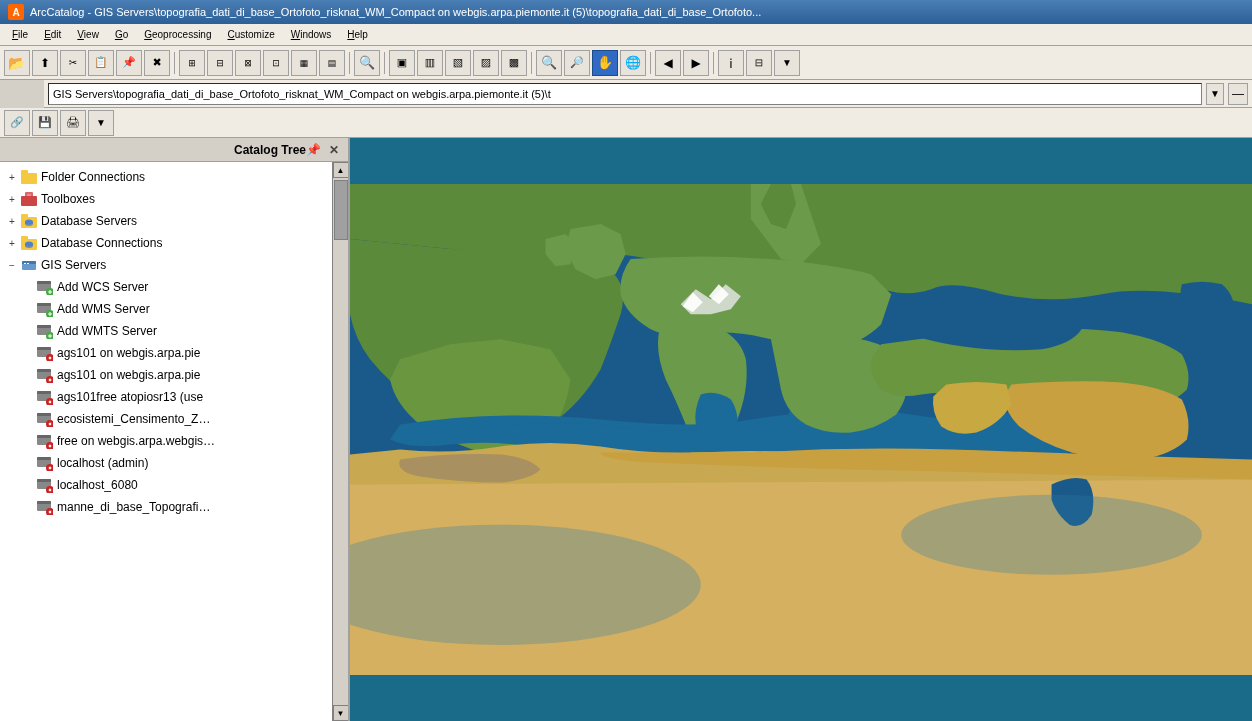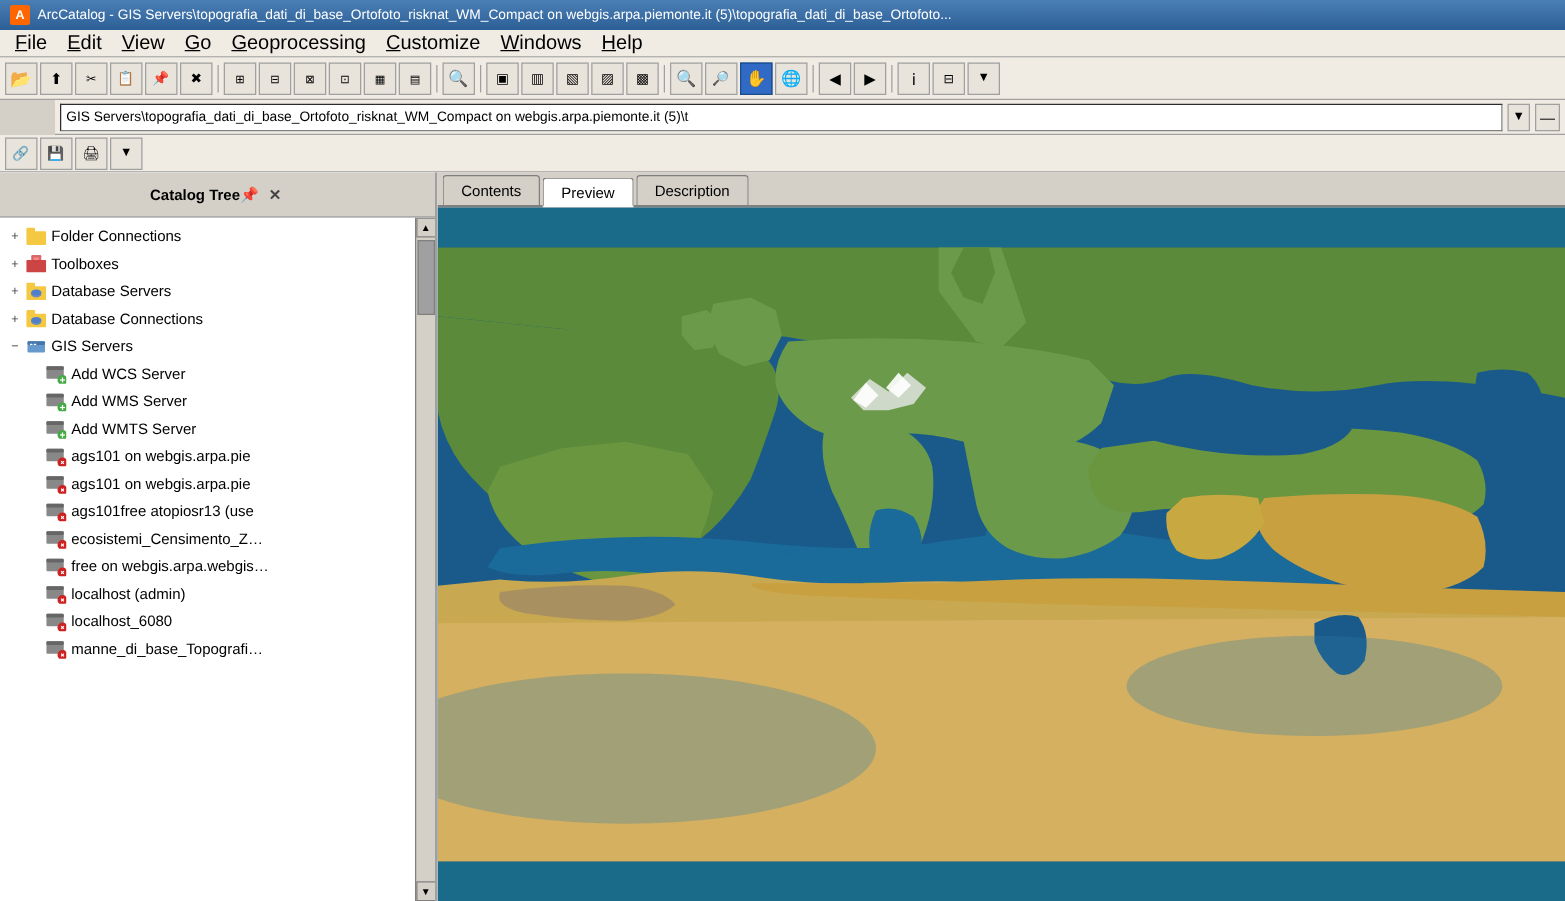--- a/index.html
+++ b/index.html
@@ -32,21 +32,21 @@
       border-bottom: 1px solid #a0a0a0;
       padding: 2px 4px;
       display: flex;
       gap: 0;
       height: 22px;
       align-items: center;
     }
     .menu-item {
       padding: 2px 8px;
       cursor: pointer;
-      font-size: 16px;
+      font-size: 10px;
       color: #000;
       text-decoration: none;
     }
 
     
     .toolbar {
       background: #f0ece4;
       border-bottom: 1px solid #a0a0a0;
       padding: 2px 4px;
       display: flex;
@@ -126,22 +126,22 @@
       display: flex;
       flex-direction: column;
       overflow: hidden;
     }
     .catalog-header {
       background: #d4d0c8;
       border-bottom: 1px solid #a0a0a0;
       padding: 3px 6px;
       display: flex;
       align-items: center;
-      justify-content: center;
-      height: 36px;
+      justify-content: flex-end;
+      height: 24px;
       font-weight: bold;
       font-size: 12px;
     }
     .catalog-header-buttons {
       display: flex; gap: 4px; align-items: center;
     }
     .catalog-header-btn {
       font-size: 12px; cursor: pointer; color: #444;
       width: 16px; height: 16px;
       display: flex; align-items: center; justify-content: center;
@@ -568,31 +568,20 @@
         <div class="scrollbar-btn">▲</div>
         <div class="scrollbar-thumb"></div>
         <div style="flex:1"></div>
         <div class="scrollbar-btn">▼</div>
       </div>
     </div>
   </div>
 
   <div class="right-panel">
 
-    <div class="tab-bar">
-      <div class="tab">
-        <span>Contents</span>
-      </div>
-      <div class="tab active">
-        <span>Preview</span>
-      </div>
-      <div class="tab">
-        <span>Description</span>
-      </div>
-    </div>
 
     <div class="map-container">
       <svg class="map-svg" viewBox="0 0 900 490" xmlns="http://www.w3.org/2000/svg">
 
         <rect width="900" height="490" fill="#1a5a8a"></rect>
 
         <ellipse cx="450" cy="380" rx="400" ry="80" fill="#1a4a7a" opacity="0.5"></ellipse>
 
         <path d="M0,0 L900,0 L900,120 Q800,100 750,110 Q700,120 650,110 Q600,95 580,105 Q550,115 520,100 Q490,90 450,95 Q420,100 400,85 Q370,75 350,80 Q320,85 300,75 Q250,65 200,70 Q150,72 100,65 Q50,60 0,55 Z" fill="#5a8a3a"></path>
 

